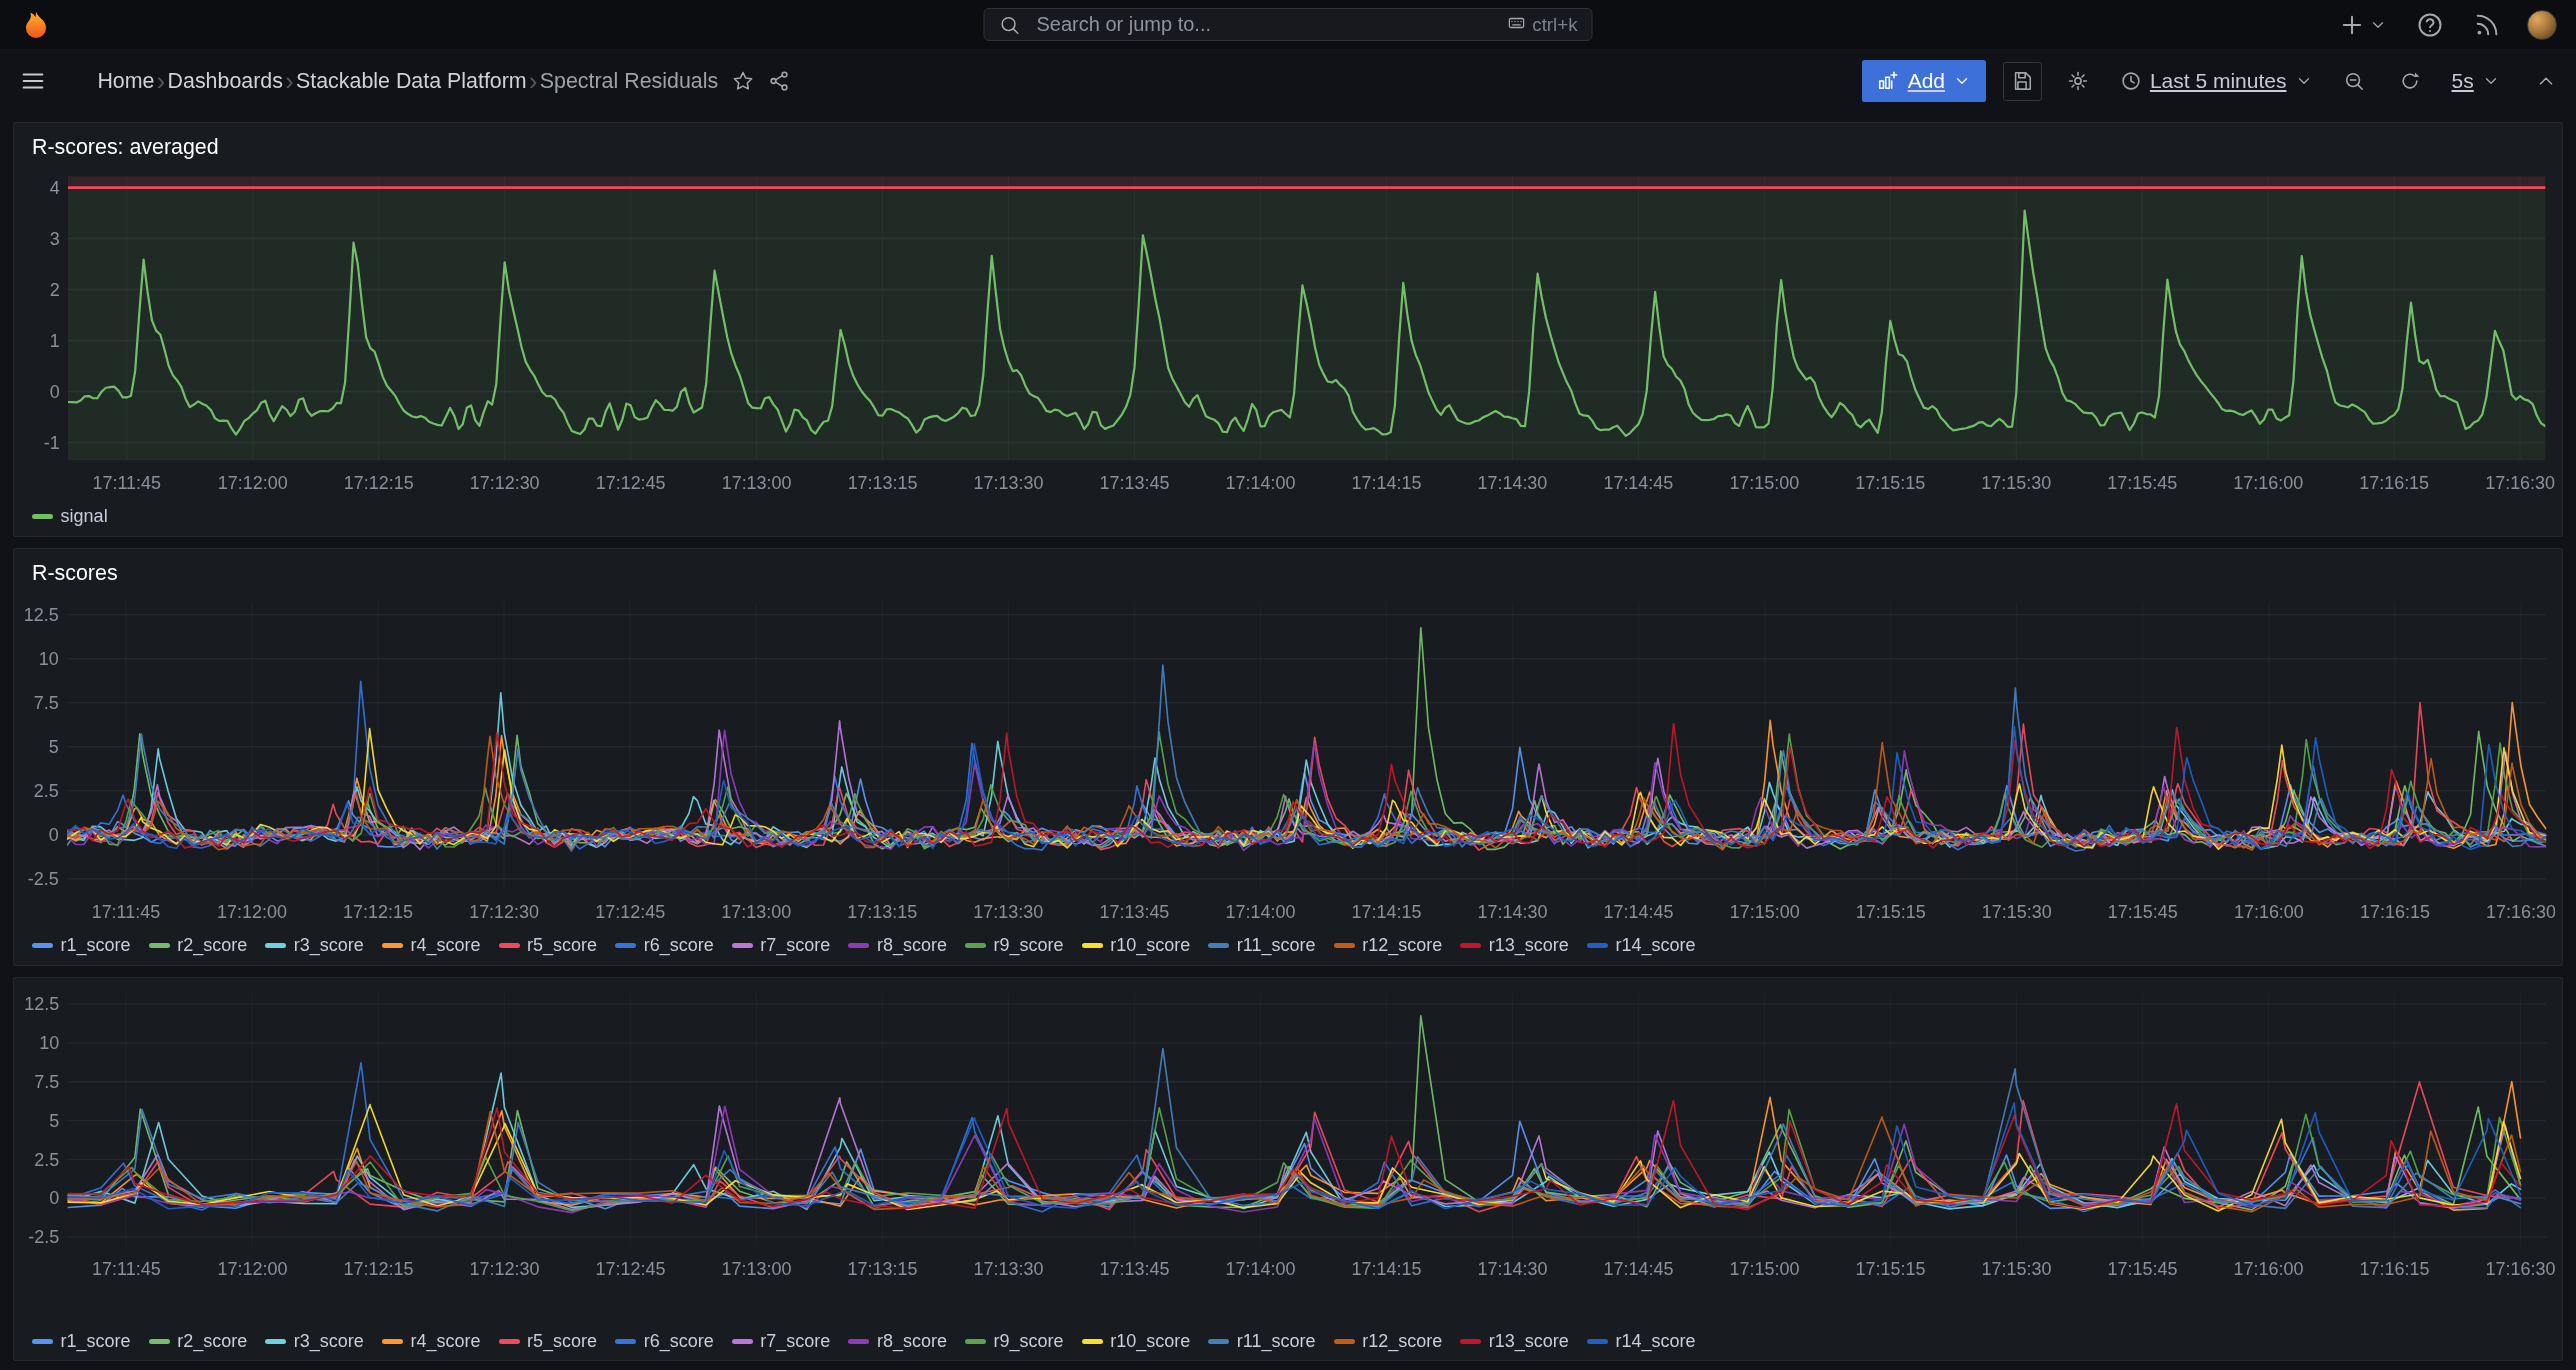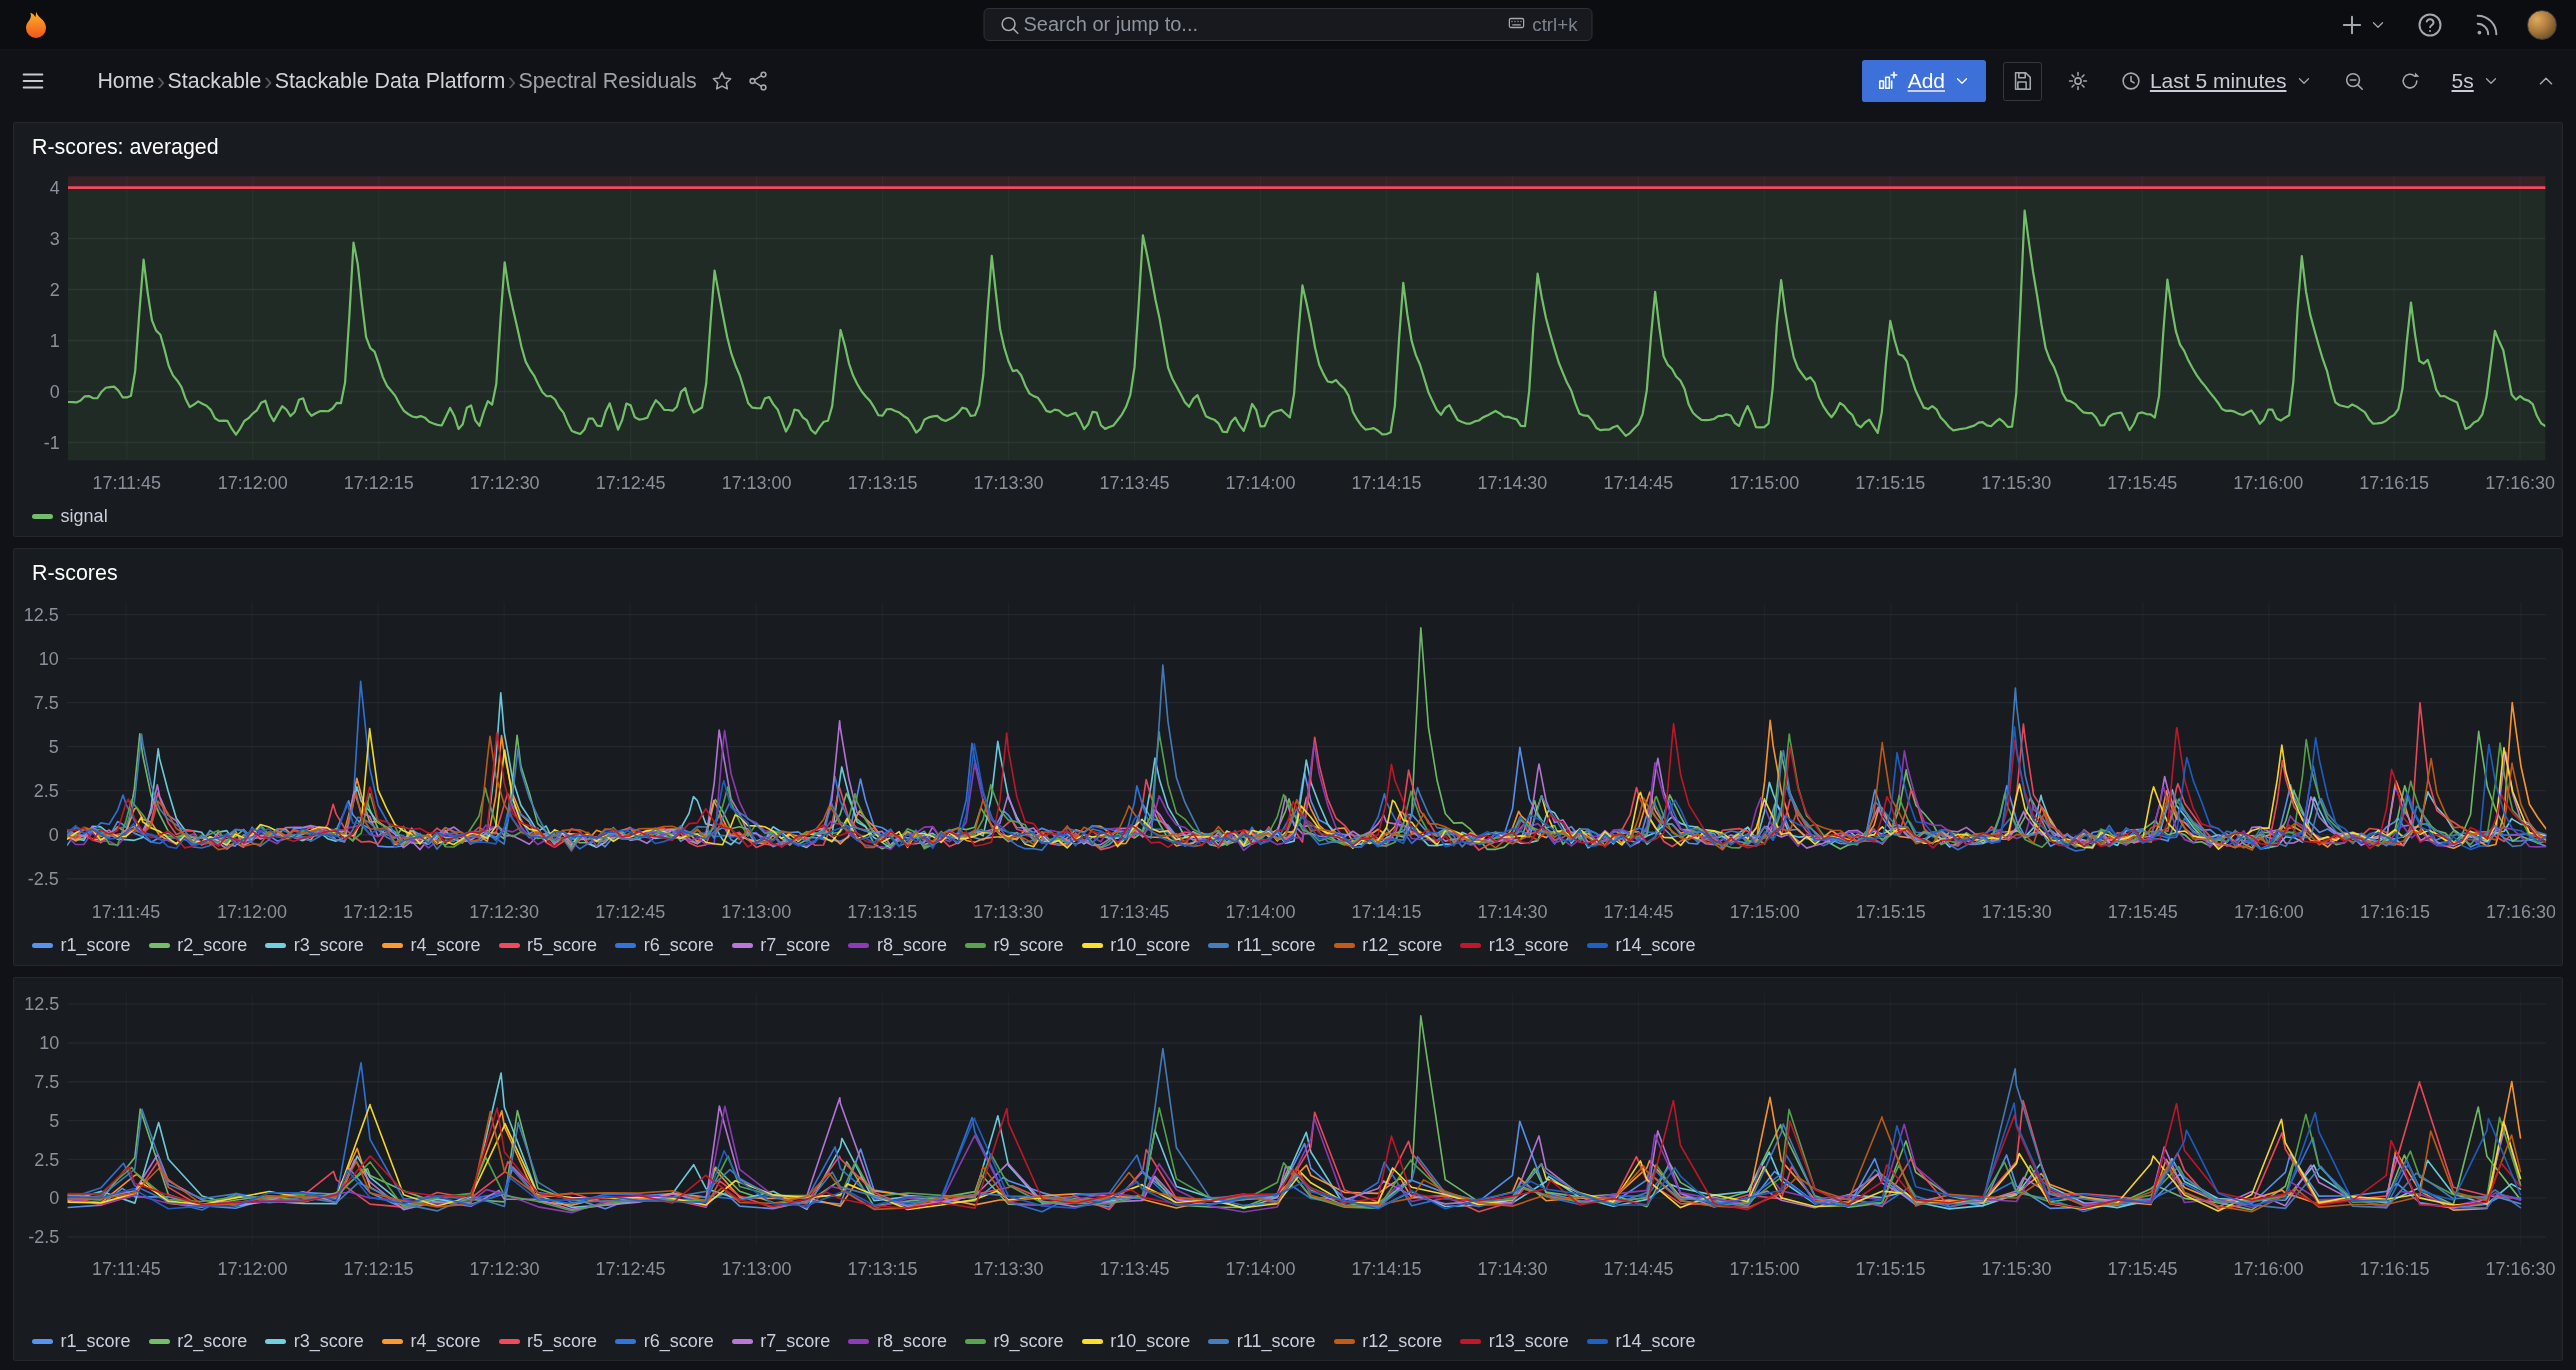--- a/index.html
+++ b/index.html
@@ -13,21 +13,21 @@
   .navbar {
     position: relative; height: 50px; background: #0C0D10;
     display: flex; align-items: center; padding: 0 19.4px;
     border-bottom: 0.7px solid rgba(255,255,255,0.04);
   }
   .logo { width: 33px; height: 33px; display:flex; align-items:center; justify-content:center; cursor:pointer; }
   .searchbar {
     position: absolute; left: 50%; transform: translateX(-50%);
     width: 609px; height: 33px; background: #17191E;
     border: 0.7px solid #2E3238; border-radius: 5.5px;
-    display: flex; align-items: center; padding: 0 14px; gap: 3px;
+    display: flex; align-items: center; padding: 0 14px; gap: 16px;
     color: #8E949E; font-size: 20px; cursor: text;
   }
   .searchbar .grow { flex: 1; }
   .kbd-hint { display:flex; align-items:flex-start; gap:7px; color:#7B828B; font-size:18.7px; }
   .nav-right { margin-left: auto; display: flex; align-items: center; gap: 21px; }
   .navbtn { display:flex; align-items:center; gap:2.8px; cursor:pointer; padding:4.2px; border-radius:4.2px; }
   .avatar {
     width: 30px; height: 30px; border-radius: 50%; cursor:pointer;
     background: radial-gradient(circle at 32% 30%, #E3A85C 0%, #A8793C 45%, #6B4E26 80%, #463217 100%);
     border: 0.7px solid #3a3d42;
@@ -143,21 +143,21 @@
     <svg class="icon" viewBox="0 0 24 24" style="stroke:#C7CBD1">
         <line x1="4" y1="6.5" x2="20" y2="6.5"></line>
         <line x1="4" y1="12" x2="20" y2="12"></line>
         <line x1="4" y1="17.5" x2="20" y2="17.5"></line>
       </svg>
   </div>
 
   <nav class="breadcrumb">
       <span class="crumb">Home</span>
       <span class="crumb-sep">›</span>
-      <span class="crumb">Stackable</span>
+      <span class="crumb">Dashboards</span>
       <span class="crumb-sep">›</span>
       <span class="crumb">Stackable Data Platform</span>
       <span class="crumb-sep">›</span>
       <span class="crumb current">Spectral Residuals</span>
     </nav>
 
   <div class="bc-icons">
     <svg class="icon small" viewBox="0 0 24 24">
         <path d="M12 2.8l2.9 5.9 6.5.9-4.7 4.6 1.1 6.4-5.8-3-5.8 3 1.1-6.4L2.6 9.6l6.5-.9z"></path>
       </svg>

